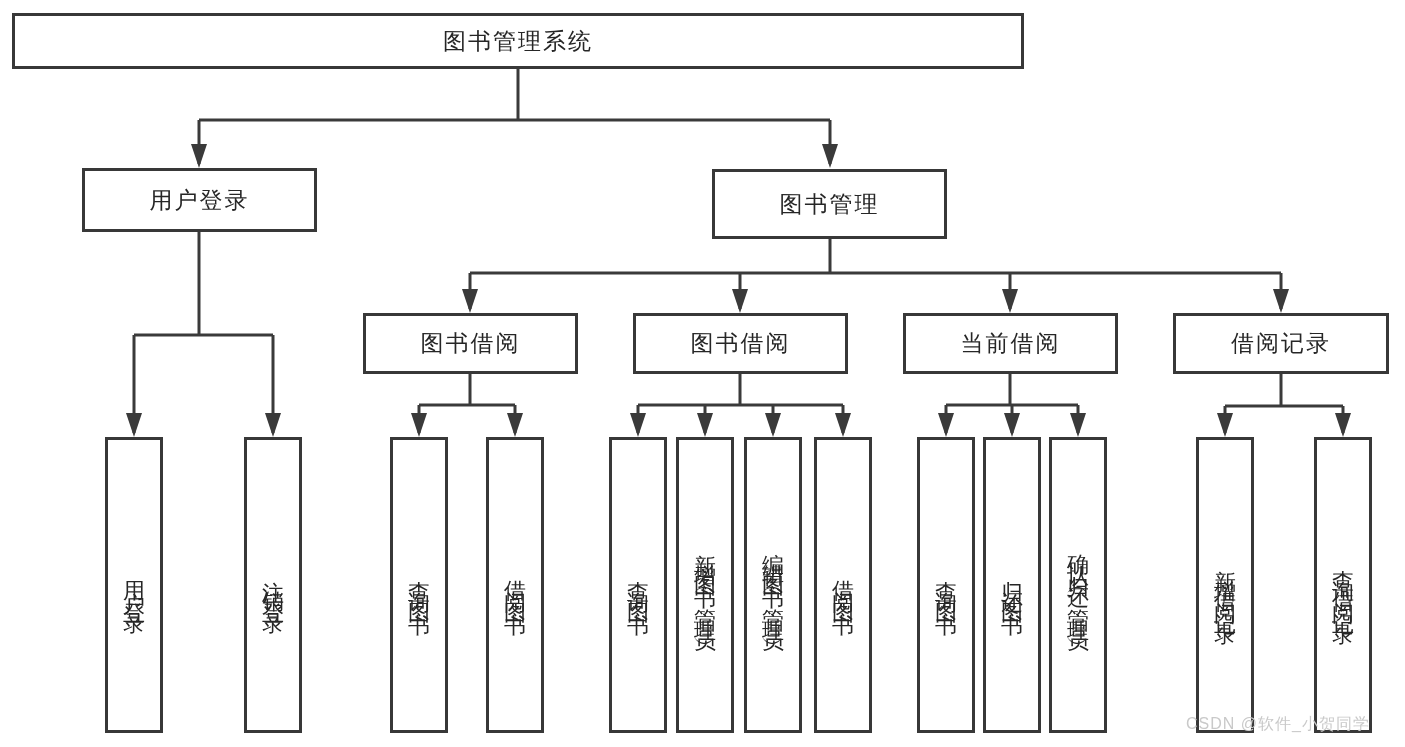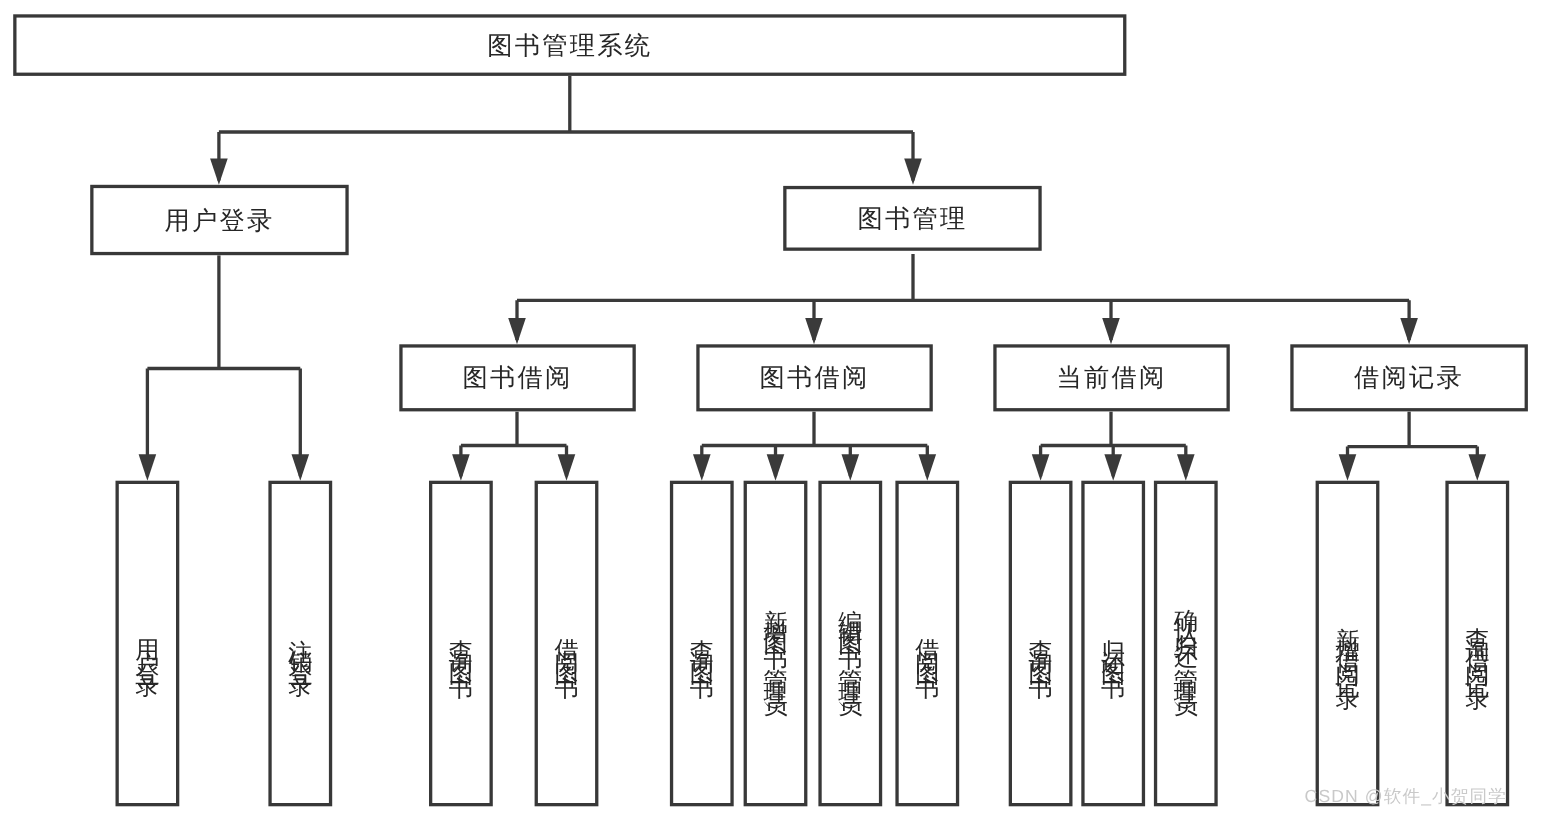--- a/index.html
+++ b/index.html
@@ -13,21 +13,21 @@
     display:flex;align-items:center;justify-content:center;
   }
   .hbox{font-size:23px;letter-spacing:2px;white-space:nowrap;}
   .vbox .vtext{
     writing-mode:vertical-rl;text-orientation:mixed;
     font-size:22px;letter-spacing:11px;line-height:1;white-space:nowrap;
   }
   
   #n-root {left:12px;  top:13px;  width:1012px;height:56px;}
   #n-l2-0 {left:82px;  top:168px; width:235px; height:64px;}
-  #n-l2-1 {left:712px; top:169px; width:235px; height:59px;}
+  #n-l2-1 {left:712px; top:169px; width:235px; height:70px;}
   #n-l3-0 {left:363px; top:313px; width:215px; height:61px;}
   #n-l3-1 {left:633px; top:313px; width:215px; height:61px;}
   #n-l3-2 {left:903px; top:313px; width:215px; height:61px;}
   #n-l3-3 {left:1173px;top:313px; width:216px; height:61px;}
   .leaf   {top:437px;width:58px;height:296px;}
   #n-lf-0 {left:105px;} #n-lf-1 {left:244px;}
   #n-lf-2 {left:390px;} #n-lf-3 {left:486px;}
   #n-lf-4 {left:609px;} #n-lf-5 {left:676px;} #n-lf-6 {left:744px;} #n-lf-7 {left:814px;}
   #n-lf-8 {left:917px;} #n-lf-9 {left:983px;} #n-lf-10{left:1049px;}
   #n-lf-11{left:1196px;} #n-lf-12{left:1314px;}

